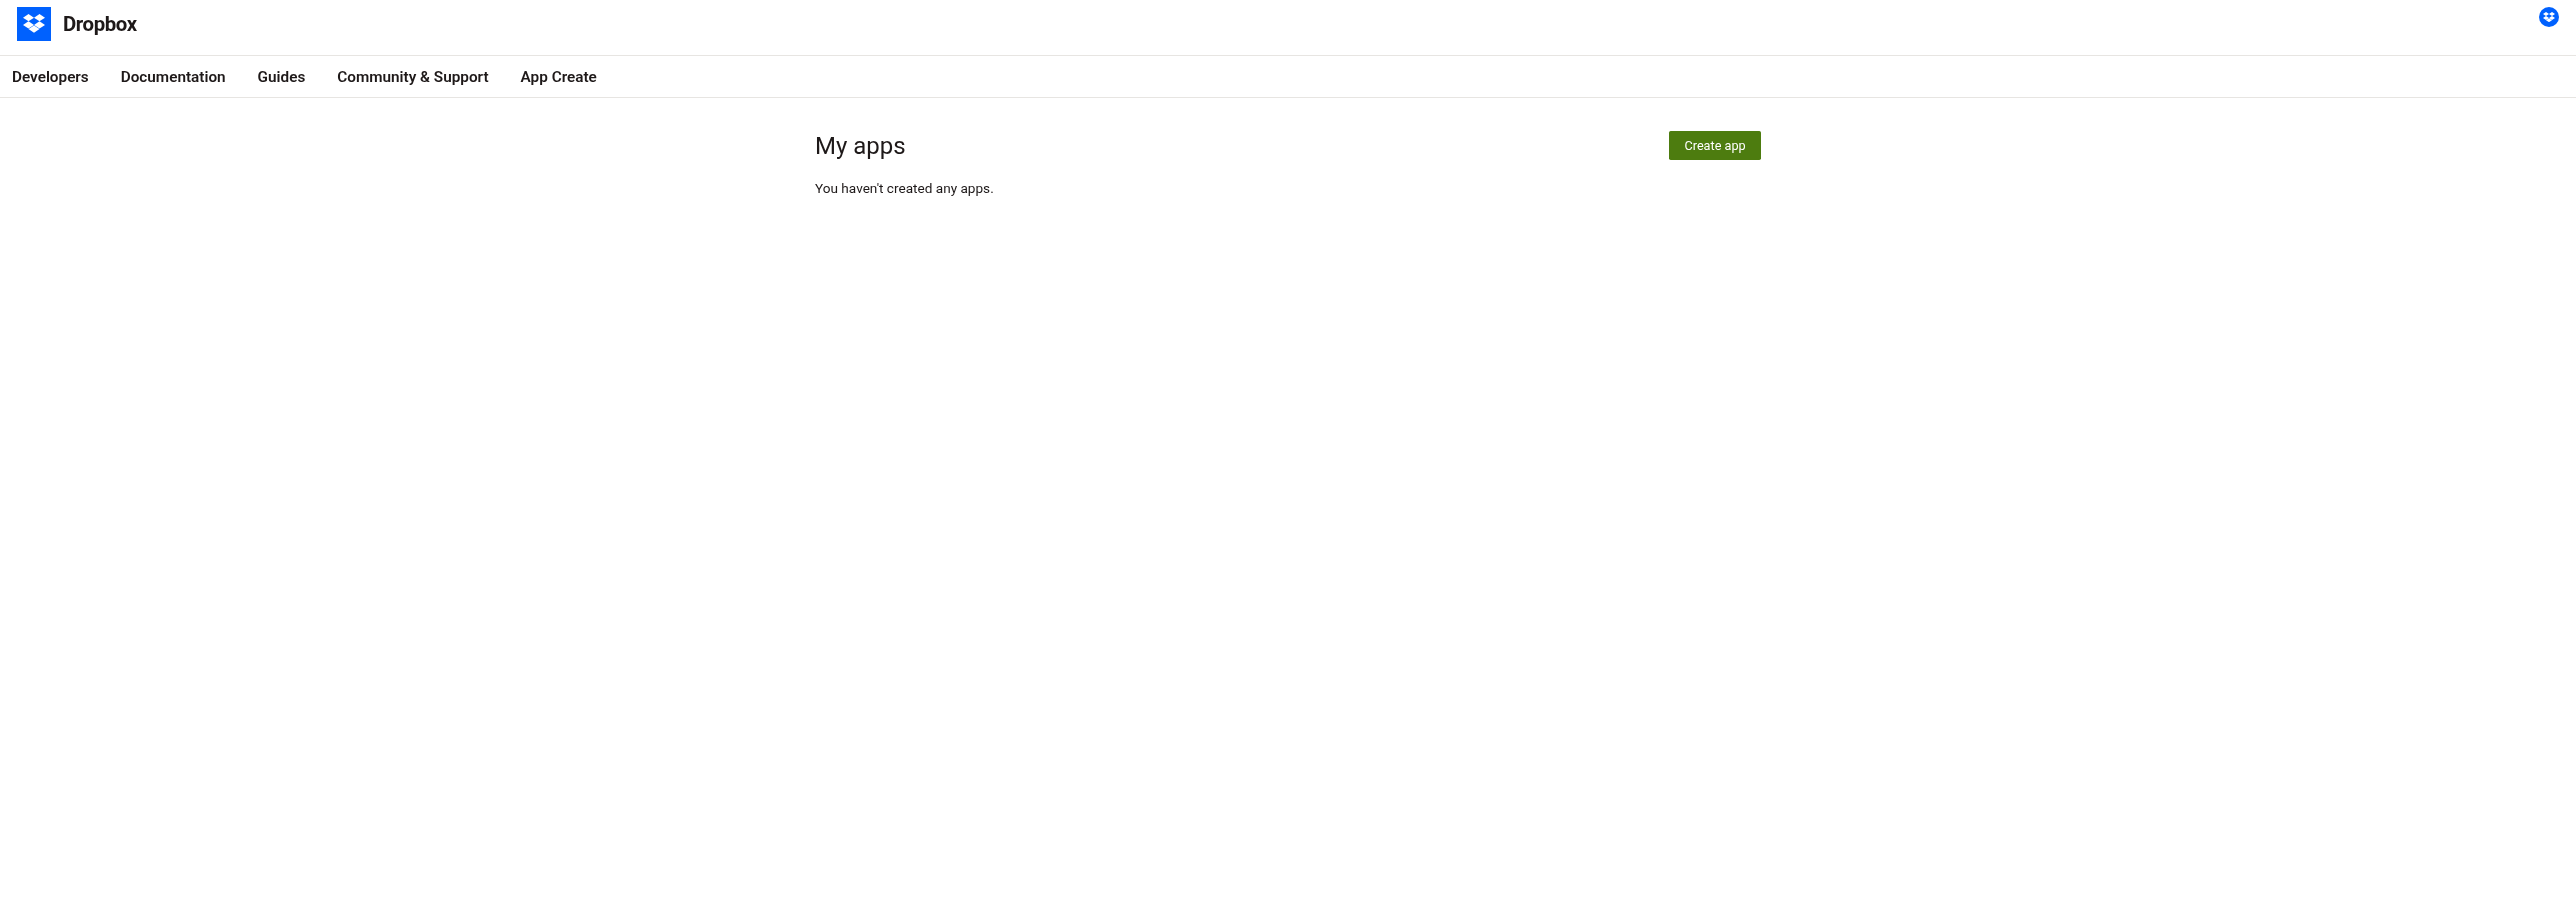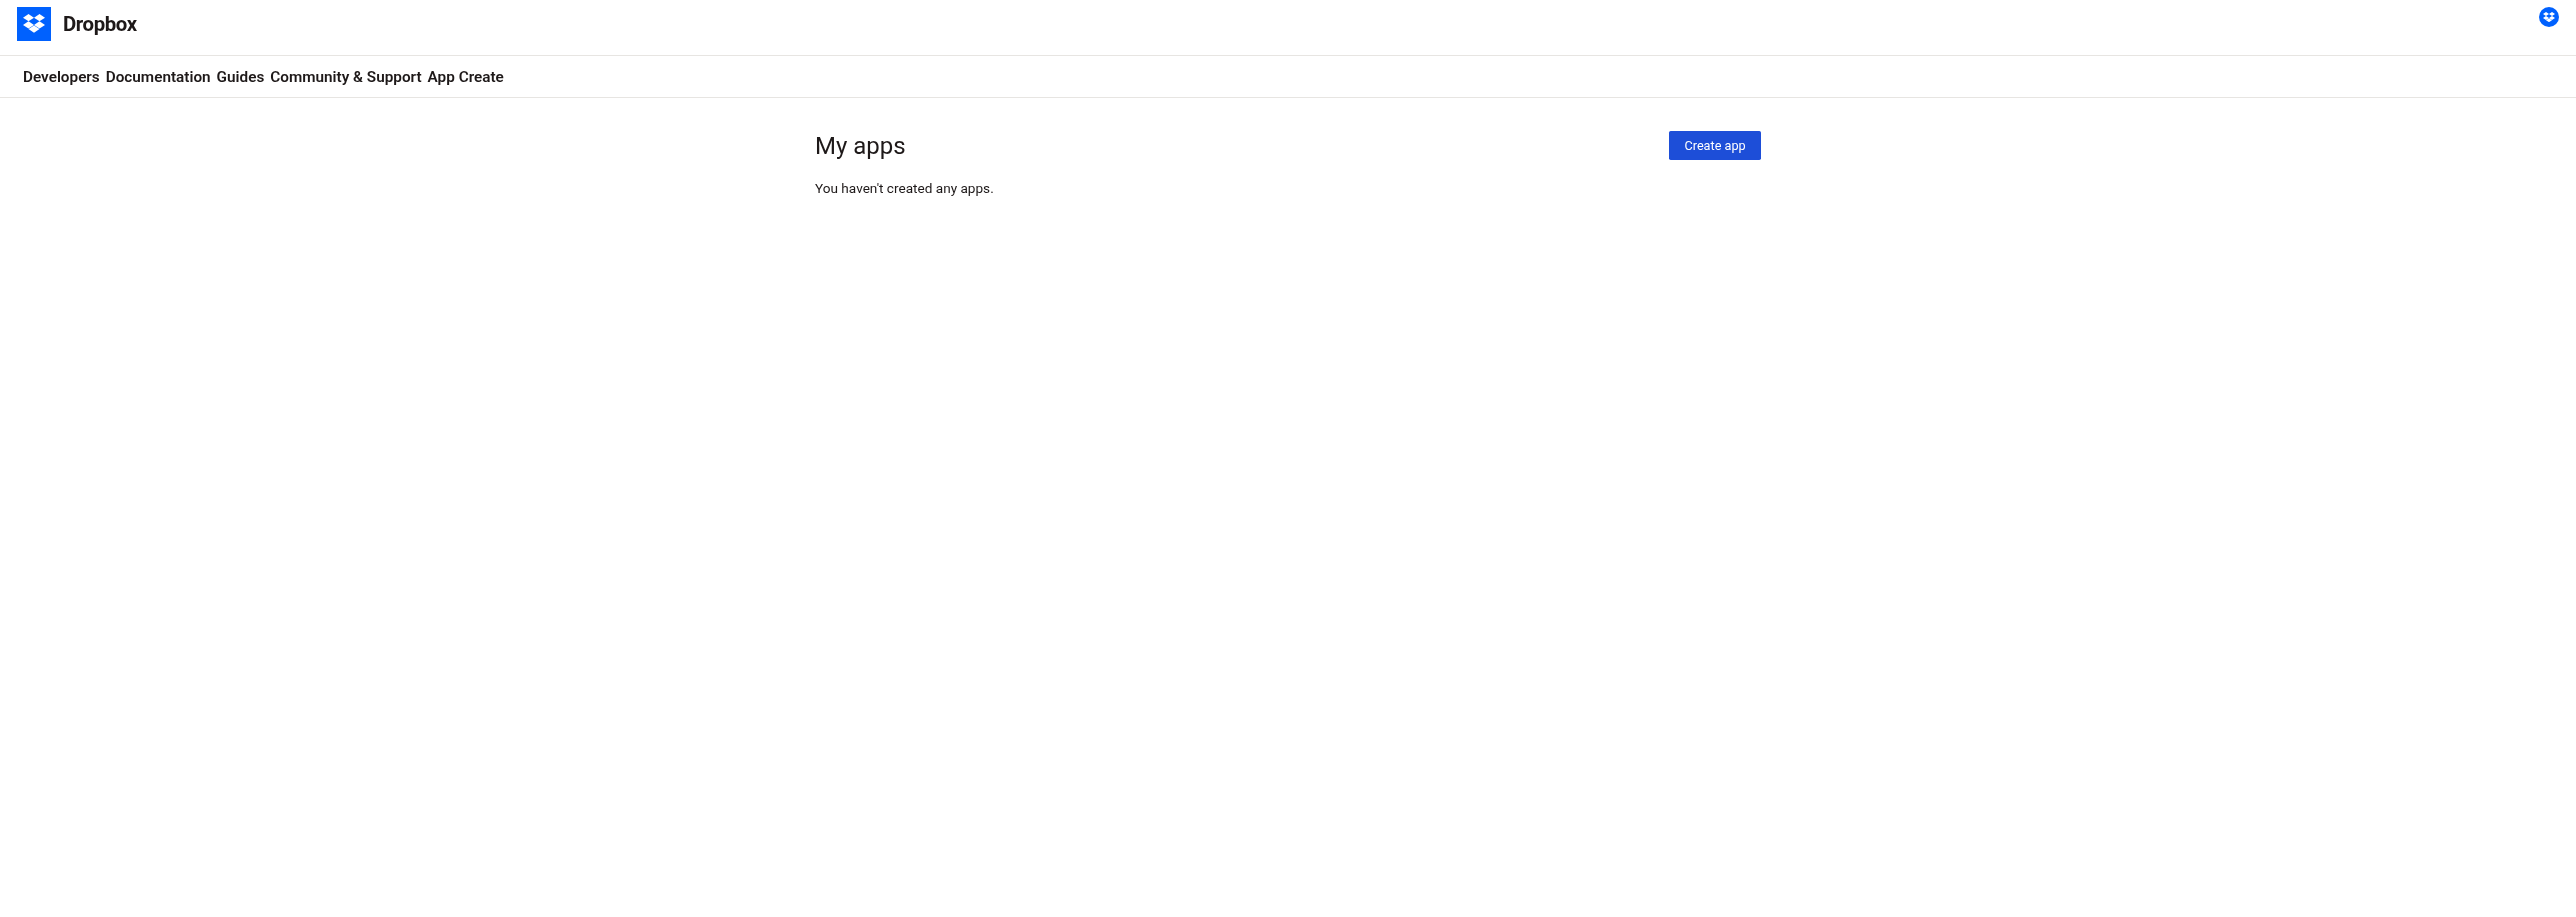--- a/index.html
+++ b/index.html
@@ -48,22 +48,22 @@
       height: 20.4px;
       border-radius: 50%;
       background: #0061fe;
       display: flex;
       align-items: center;
       justify-content: center;
       cursor: pointer;
     }
     .nav-bar {
       display: flex;
-      gap: 6px;
-      padding: 0 23px;
+      gap: 32px;
+      padding: 0 12px;
       border-bottom: 0.8px solid #e7e5e2;
       height: 42px;
       align-items: center;
     }
     .nav-item {
       font-size: 15.3px;
       font-weight: 600;
       color: #1e1919;
       cursor: pointer;
       white-space: nowrap;
@@ -78,21 +78,21 @@
       justify-content: space-between;
       align-items: center;
       margin-bottom: 20.4px;
     }
     .page-title {
       font-size: 24px;
       font-weight: 400;
       color: #1e1919;
     }
     .create-button {
-      background: #1d4ed8;
+      background: #4d7c0f;
       color: #ffffff;
       border: none;
       border-radius: 1.7px;
       padding: 6.8px 15.3px;
       font-size: 12.7px;
       cursor: pointer;
       font-family: inherit;
     }
     .empty-text {
       font-size: 13.6px;

